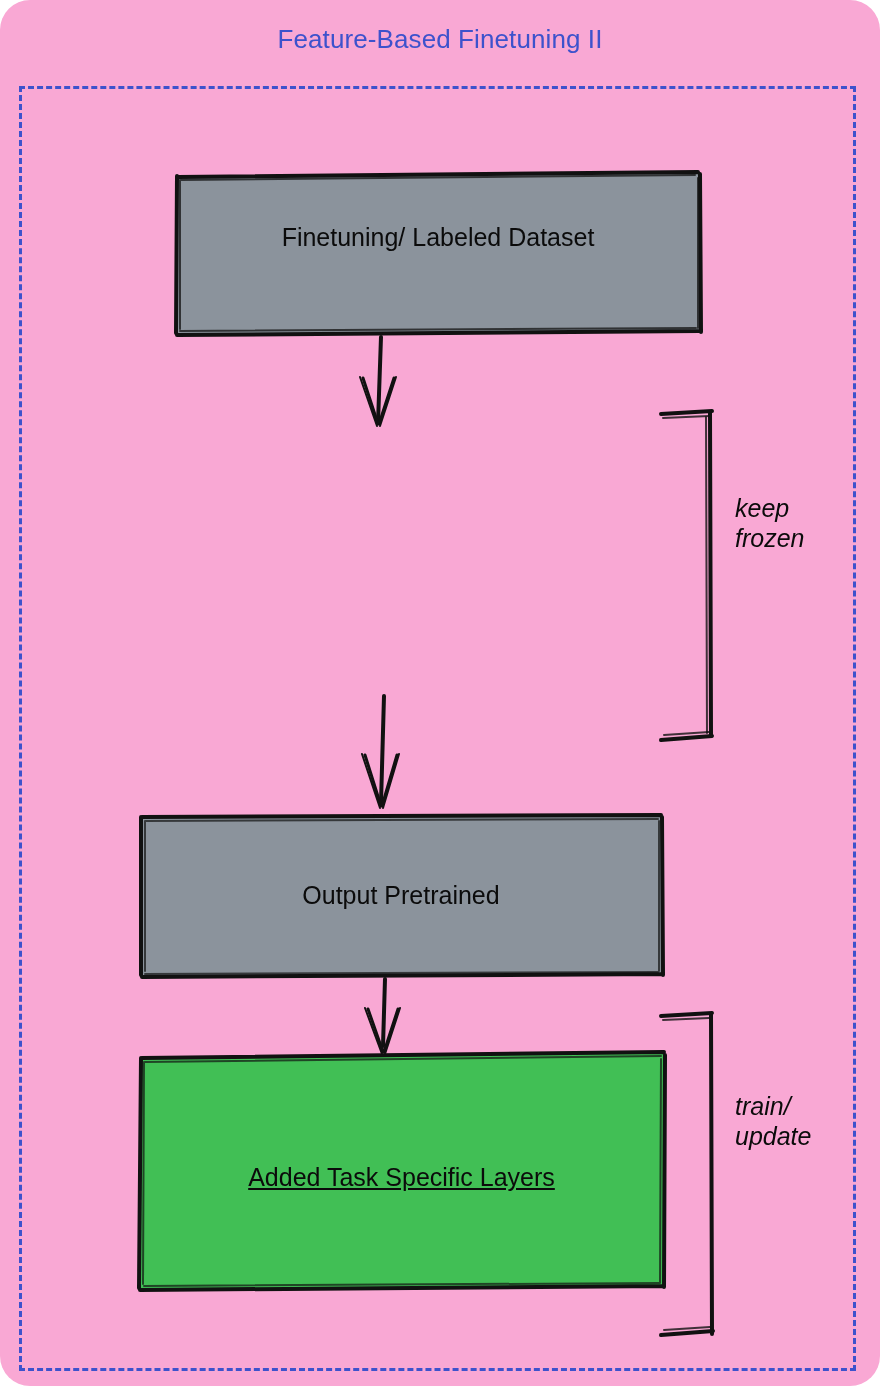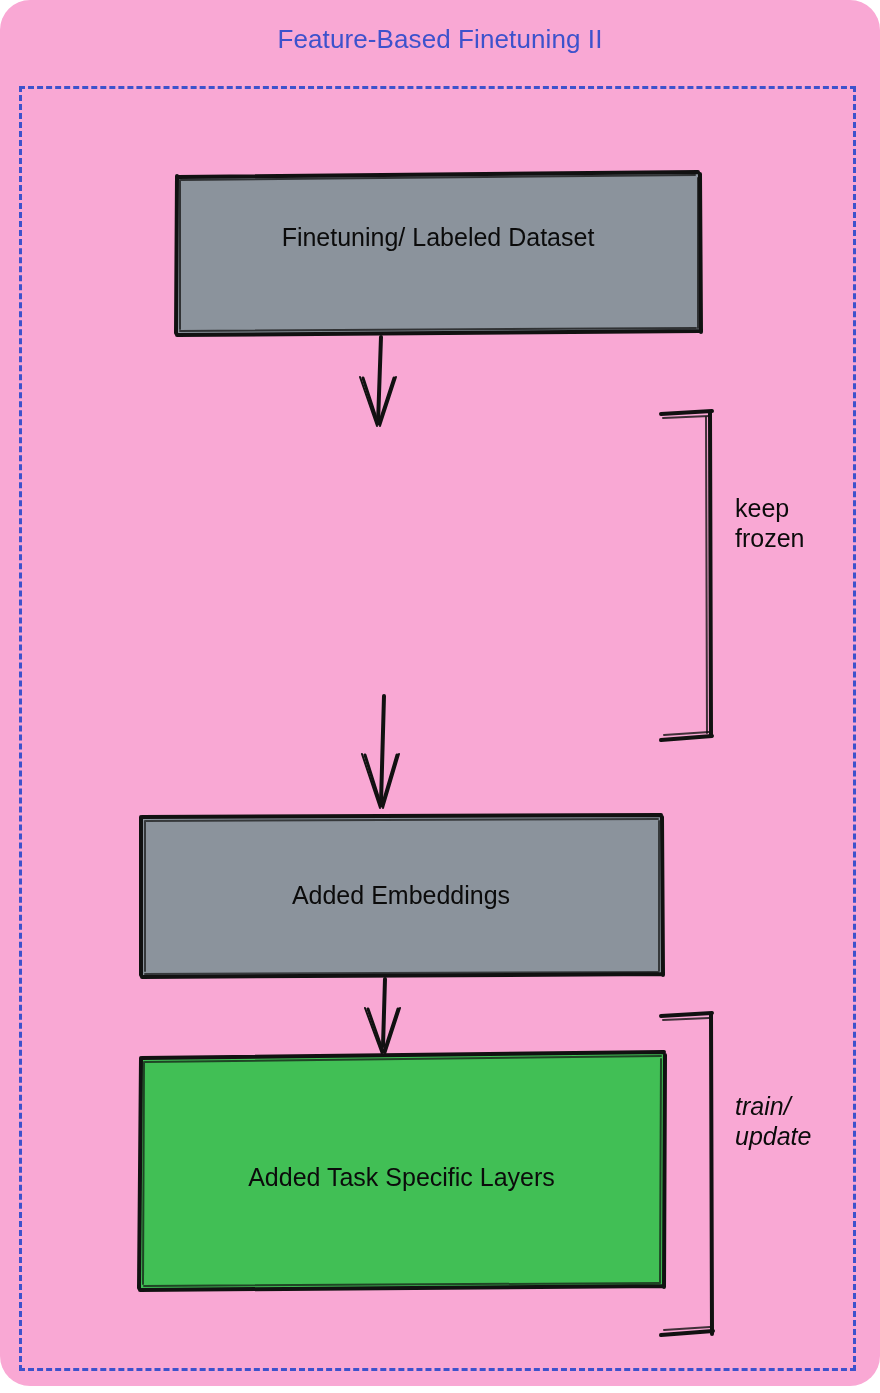--- a/index.html
+++ b/index.html
@@ -93,30 +93,30 @@
     <span class="node-label" style="position:relative; margin-top:52px;">Finetuning/ Labeled Dataset</span>
   </div>
 
 
   <div class="node" style="left:138px; top:813px; width:526px; height:165px; align-items:center;">
     <svg class="sketch-svg" width="526" height="165" viewBox="0 0 526 165">
       <polygon points="4,5 524,3 525,161 3,163" fill="#8b939c"></polygon>
       <path d="M4,4 L523,2 M524,4 L525,162 M524,161 L4,164 M3,162 L3,4" fill="none" stroke="#111111" stroke-width="4" stroke-linecap="round"></path>
       <path d="M7,8 L520,6 M521,8 L521,158 M520,159 L7,161 M7,158 L7,8" fill="none" stroke="#111111" stroke-width="2" stroke-linecap="round" opacity="0.7"></path>
     </svg>
-    <span class="node-label" style="position:relative;">Added Embeddings</span>
+    <span class="node-label" style="position:relative;">Output Pretrained</span>
   </div>
 
   <div class="node" style="left:136px; top:1051px; width:531px; height:241px; align-items:flex-start;">
     <svg class="sketch-svg" width="531" height="241" viewBox="0 0 531 241">
       <polygon points="6,8 529,2 528,235 3,238" fill="#41bf55"></polygon>
       <path d="M6,7 L528,1 M529,4 L528,236 M527,235 L4,239 M3,237 L5,7" fill="none" stroke="#111111" stroke-width="4" stroke-linecap="round"></path>
       <path d="M9,11 L525,5 M525,8 L524,232 M523,232 L8,235 M7,233 L8,11" fill="none" stroke="#111111" stroke-width="2" stroke-linecap="round" opacity="0.7"></path>
     </svg>
-    <span class="node-label" style="position:relative; margin-top:112px;">Added Task Specific Layers</span>
+    <span class="node-label" style="position:relative; margin-top:112px;text-decoration:underline;">Added Task Specific Layers</span>
   </div>
 
   <svg id="arrows-layer" viewBox="0 0 880 1393">
 
     <g>
       <path d="M381,337 L378,423" fill="none" stroke="#111111" stroke-width="4" stroke-linecap="round"></path>
       <path d="M363,378 L378,424 M394,378 L379,424" fill="none" stroke="#111111" stroke-width="3" stroke-linecap="round"></path>
       <path d="M360,377 L377,426 M396,377 L380,426" fill="none" stroke="#111111" stroke-width="2" stroke-linecap="round"></path>
     </g>
 
@@ -143,19 +143,19 @@
 
     <g>
       <path d="M661,1016 L712,1013" fill="none" stroke="#111111" stroke-width="4" stroke-linecap="round"></path>
       <path d="M663,1020 L709,1018" fill="none" stroke="#111111" stroke-width="2" stroke-linecap="round" opacity="0.8"></path>
       <path d="M711,1014 L712,1334" fill="none" stroke="#111111" stroke-width="4" stroke-linecap="round"></path>
       <path d="M661,1335 L713,1331" fill="none" stroke="#111111" stroke-width="4" stroke-linecap="round"></path>
       <path d="M664,1330 L710,1327" fill="none" stroke="#111111" stroke-width="2" stroke-linecap="round" opacity="0.8"></path>
     </g>
   </svg>
 
-  <div class="bracket-label" style="left:735px; top:494px;">keep
+  <div class="bracket-label" style="left:735px; top:494px;font-style:italic;">keep
 frozen</div>
 
   <div class="bracket-label" style="left:735px; top:1092px;font-style:italic;">train/
 update</div>
 
 </div>
 
 </body></html>

